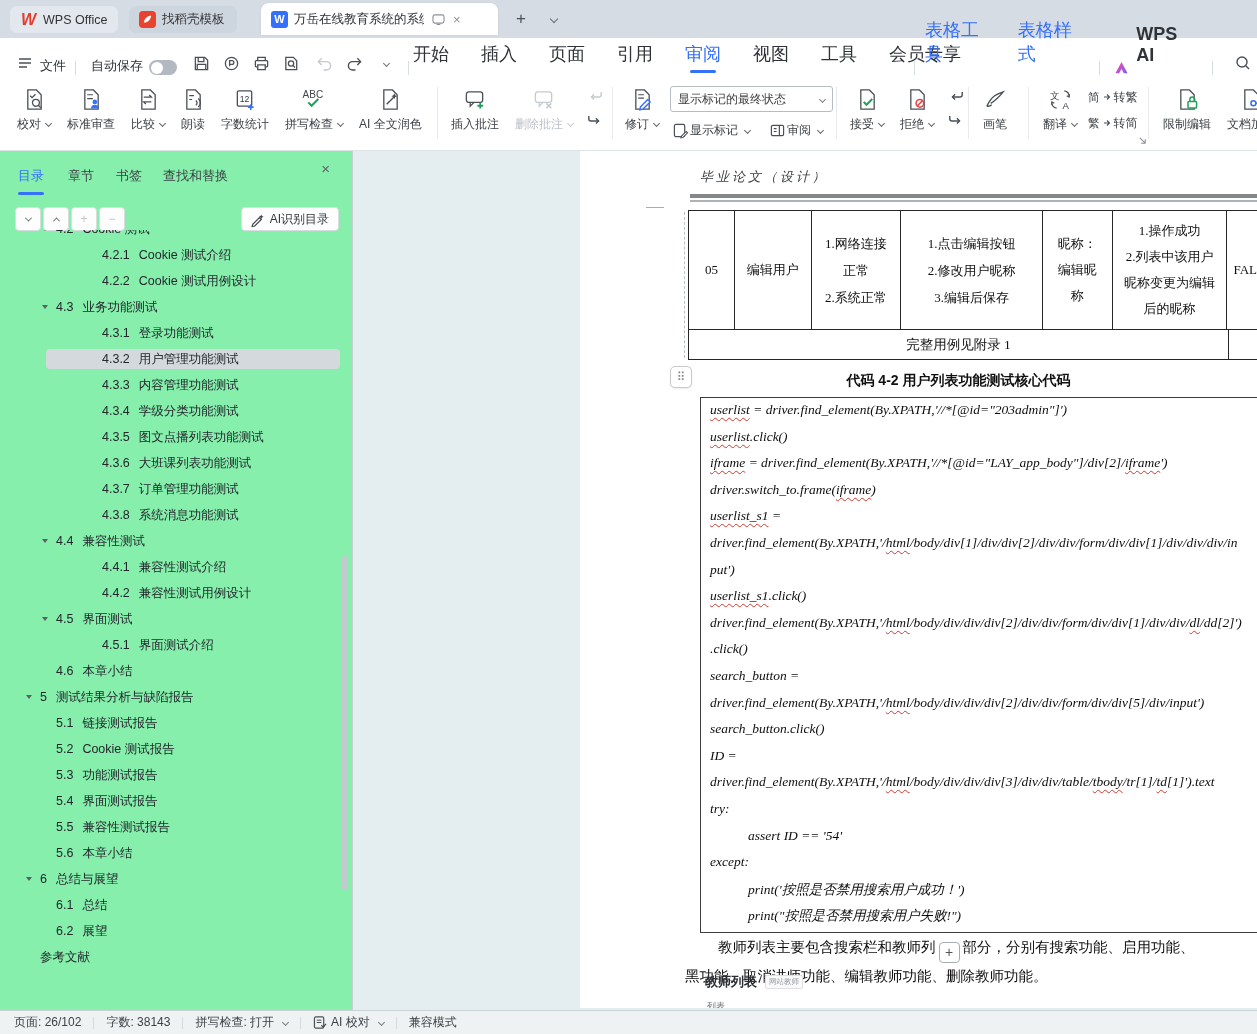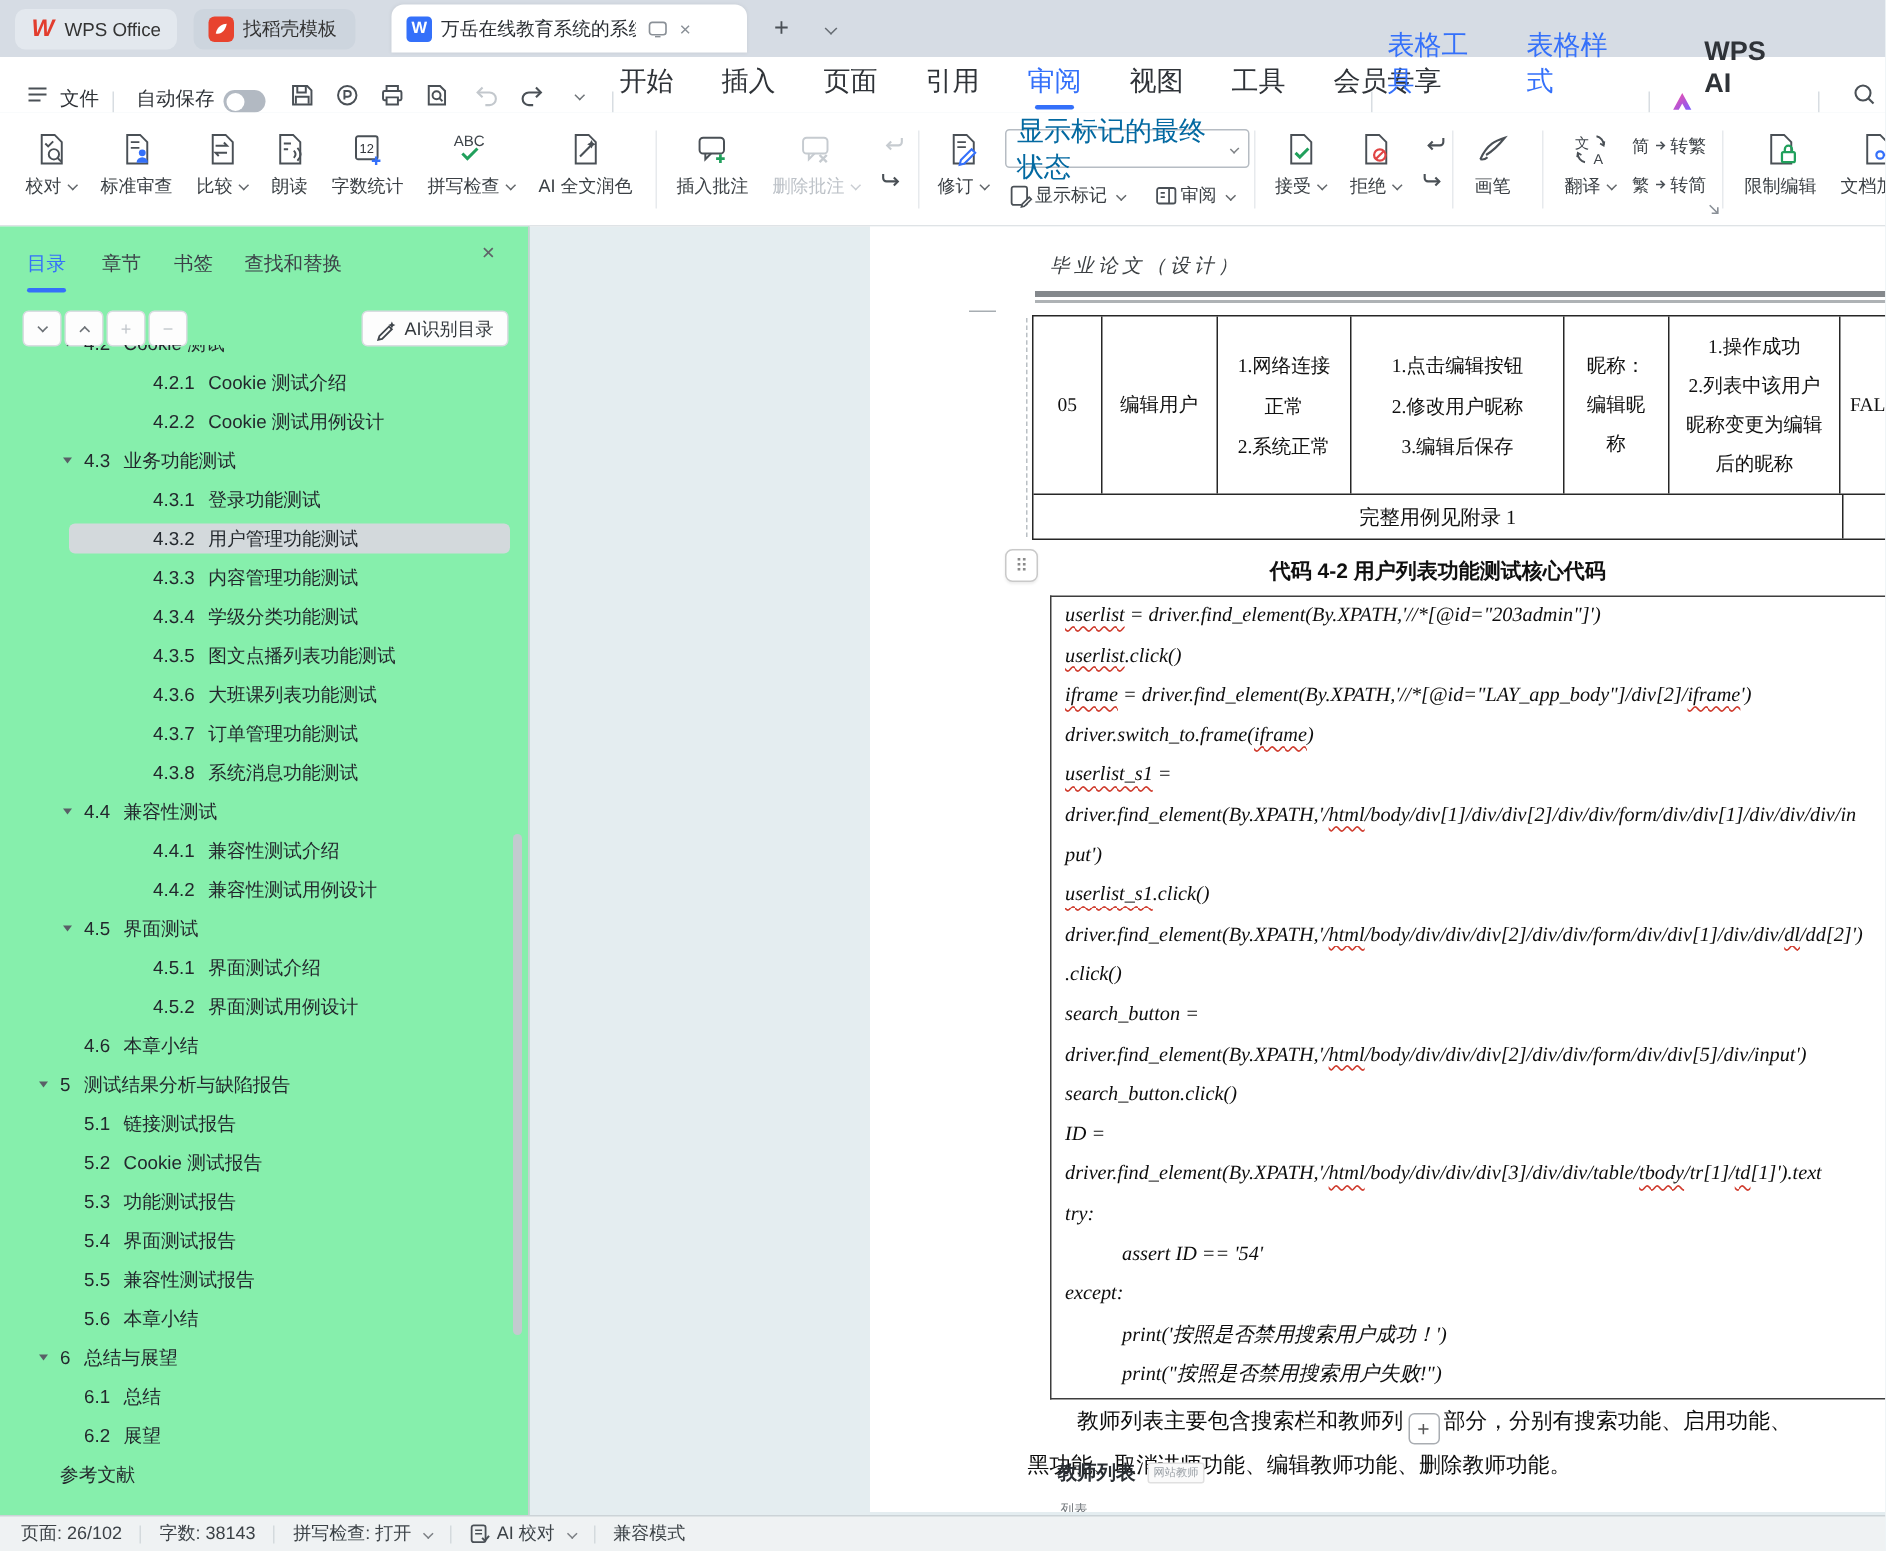--- a/index.html
+++ b/index.html
@@ -45,21 +45,21 @@
   .rgroup{position:absolute;top:6px;height:64px;display:flex;align-items:flex-start;gap:6px}
   .bbtn{display:flex;flex-direction:column;align-items:center;gap:5px;padding:5px 5px 0 5px;border-radius:4px;cursor:default}
   .bbtn .blabel{font-size:12px;color:#3b4045;white-space:nowrap;line-height:14px}
   .bbtn.disabled .blabel{color:#bdc2c8}
   .bbtn.disabled svg *{stroke:#c6cbd0!important;fill:none!important}
   .bico{width:24px;height:26px;display:flex;align-items:center;justify-content:center}
   svg.ic{overflow:visible}
   svg.ic *{vector-effect:non-scaling-stroke}
   .arrcol{display:flex;flex-direction:column;gap:6px;margin-top:6px}
   .arrbtn{width:22px;height:18px;display:flex;align-items:center;justify-content:center;border-radius:3px}
-  .combo{width:163px;height:22px;border:1px solid #b6bcc3;border-radius:3px;background:#fff;display:flex;align-items:center;padding:12px 7px;font-size:18px;color:#0369a1;justify-content:space-between}
+  .combo{width:163px;height:22px;border:1px solid #b6bcc3;border-radius:3px;background:#fff;display:flex;align-items:center;padding:12px 7px;font-size:12px;color:#404040;justify-content:space-between}
   .smallitem{display:flex;align-items:center;gap:2px;font-size:12px;color:#3b4045;height:20px;padding:0 3px;white-space:nowrap}
   .g3col{display:flex;flex-direction:column;gap:8px;margin-top:5px}
   .g3row{display:flex;gap:14px}
   .convitem{display:flex;align-items:center;gap:3px;font-size:12px;color:#3b4045;height:16px;white-space:nowrap}
   .convglyph{font-size:11.5px;color:#3b4045}
   .expander{position:absolute;color:#8a9097}
 
   
   #sidebar{position:absolute;left:0;top:151px;width:353px;height:859px;background:#86efac;border-right:1px solid #c8ced2}
   .stabs{position:absolute;left:0;top:12px;width:100%;height:28px;display:flex;align-items:center}
@@ -621,25 +621,20 @@
           <span class="arr">
             <span class="tri"></span>
           </span>
           <span class="onum">4.5</span>
           <span class="otit">界面测试</span>
         </div>
         <div class="orow o2">
           <span class="arr"></span>
           <span class="onum">4.5.1</span>
           <span class="otit">界面测试介绍</span>
-        </div>
-        <div class="orow o2">
-          <span class="arr"></span>
-          <span class="onum">4.5.2</span>
-          <span class="otit">界面测试用例设计</span>
         </div>
         <div class="orow o1">
           <span class="arr"></span>
           <span class="onum">4.6</span>
           <span class="otit">本章小结</span>
         </div>
         <div class="orow o0">
           <span class="arr">
             <span class="tri"></span>
           </span>

